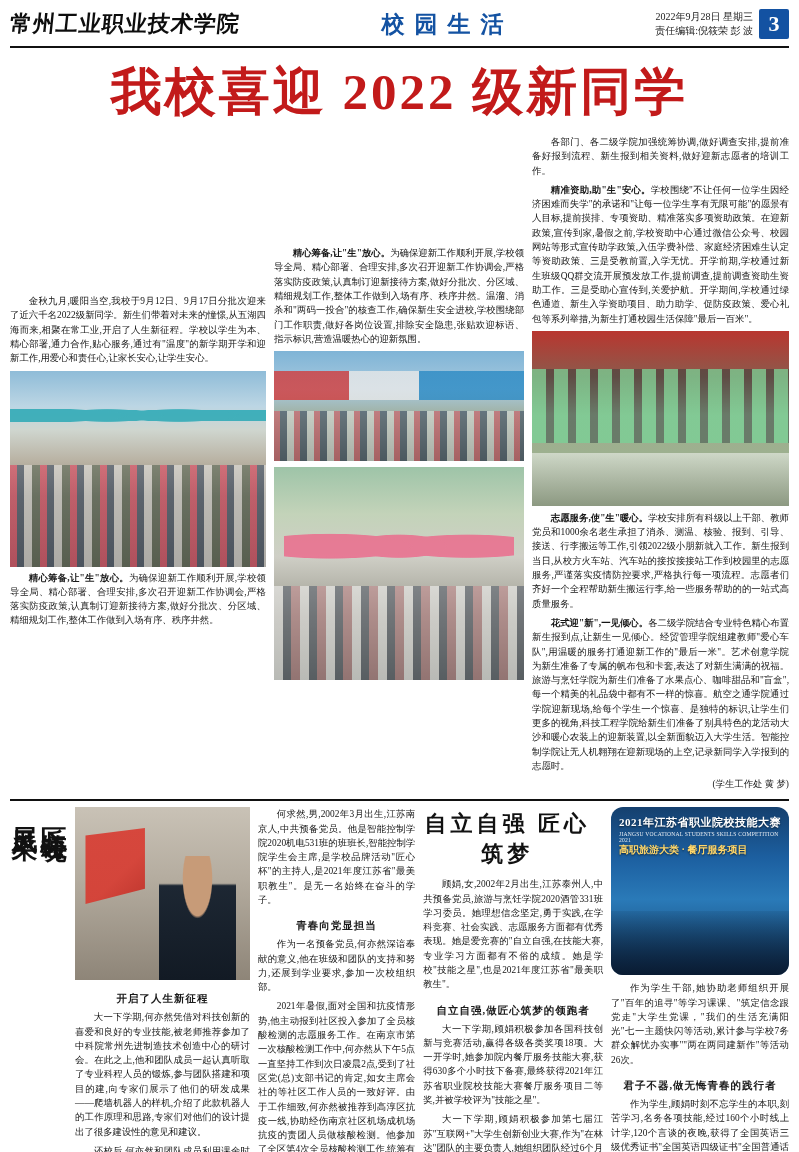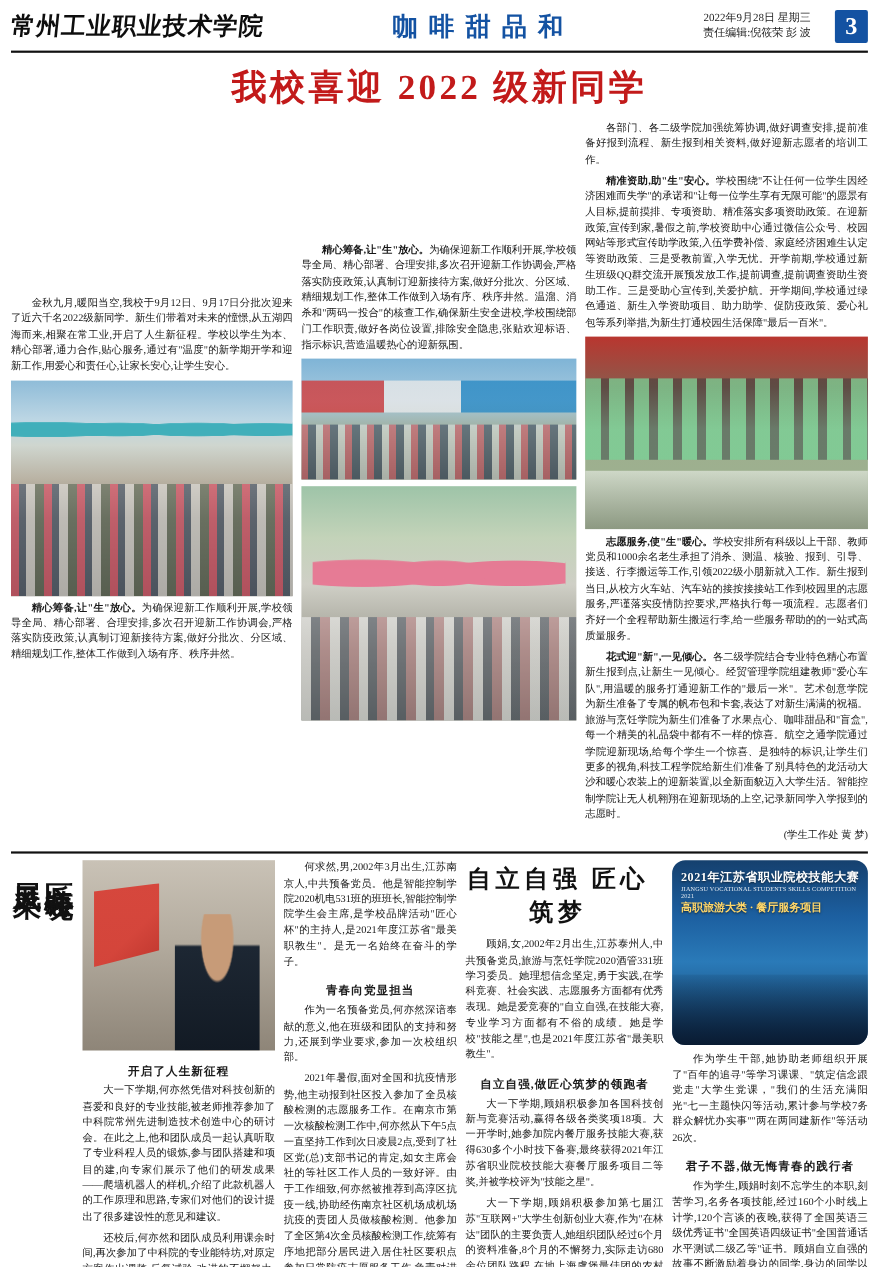--- a/index.html
+++ b/index.html
@@ -43,21 +43,21 @@
   .masthead-center {
     font-weight: bold;
     font-size: 23px;
     letter-spacing: 10px;
     color: #1352a2;
     white-space: nowrap;
   }
   .masthead-right {
     display: flex;
     align-items: center;
-    gap: 22px;
+    gap: 6px;
     justify-content: space-between;
   }
   .masthead-dateblock {
     text-align: right;
     font-size: 10px;
     line-height: 1.45;
     color: #222;
     white-space: nowrap;
   }
   .page-num {
@@ -73,21 +73,21 @@
     border-radius: 2px;
   }
   .rule-top {
     border-top: 2px solid #111;
     margin-top: 2px;
   }
 
   
   .headline {
     text-align: center;
-    font-size: 32px;
+    font-size: 51px;
     font-weight: bold;
     color: #c21a1a;
     letter-spacing: 3px;
     margin: 10px 0 8px 0;
     font-family: "Liberation Serif", serif;
   }
 
   
   .top-section {
     display: flex;
@@ -321,21 +321,21 @@
     letter-spacing: 1px;
   }
 </style>
 </head>
 <body>
 
 <div class="page">
 
   <div class="masthead">
     <div class="masthead-left">常州工业职业技术学院</div>
-    <div class="masthead-center">咖啡甜品和</div>
+    <div class="masthead-center">校园生活</div>
     <div class="masthead-right">
       <div class="masthead-dateblock">
         <div>2022年9月28日 星期三</div>
         <div>责任编辑:倪筱荣 彭 波</div>
       </div>
       <div class="page-num">3</div>
     </div>
   </div>
   <div class="rule-top"></div>
 

